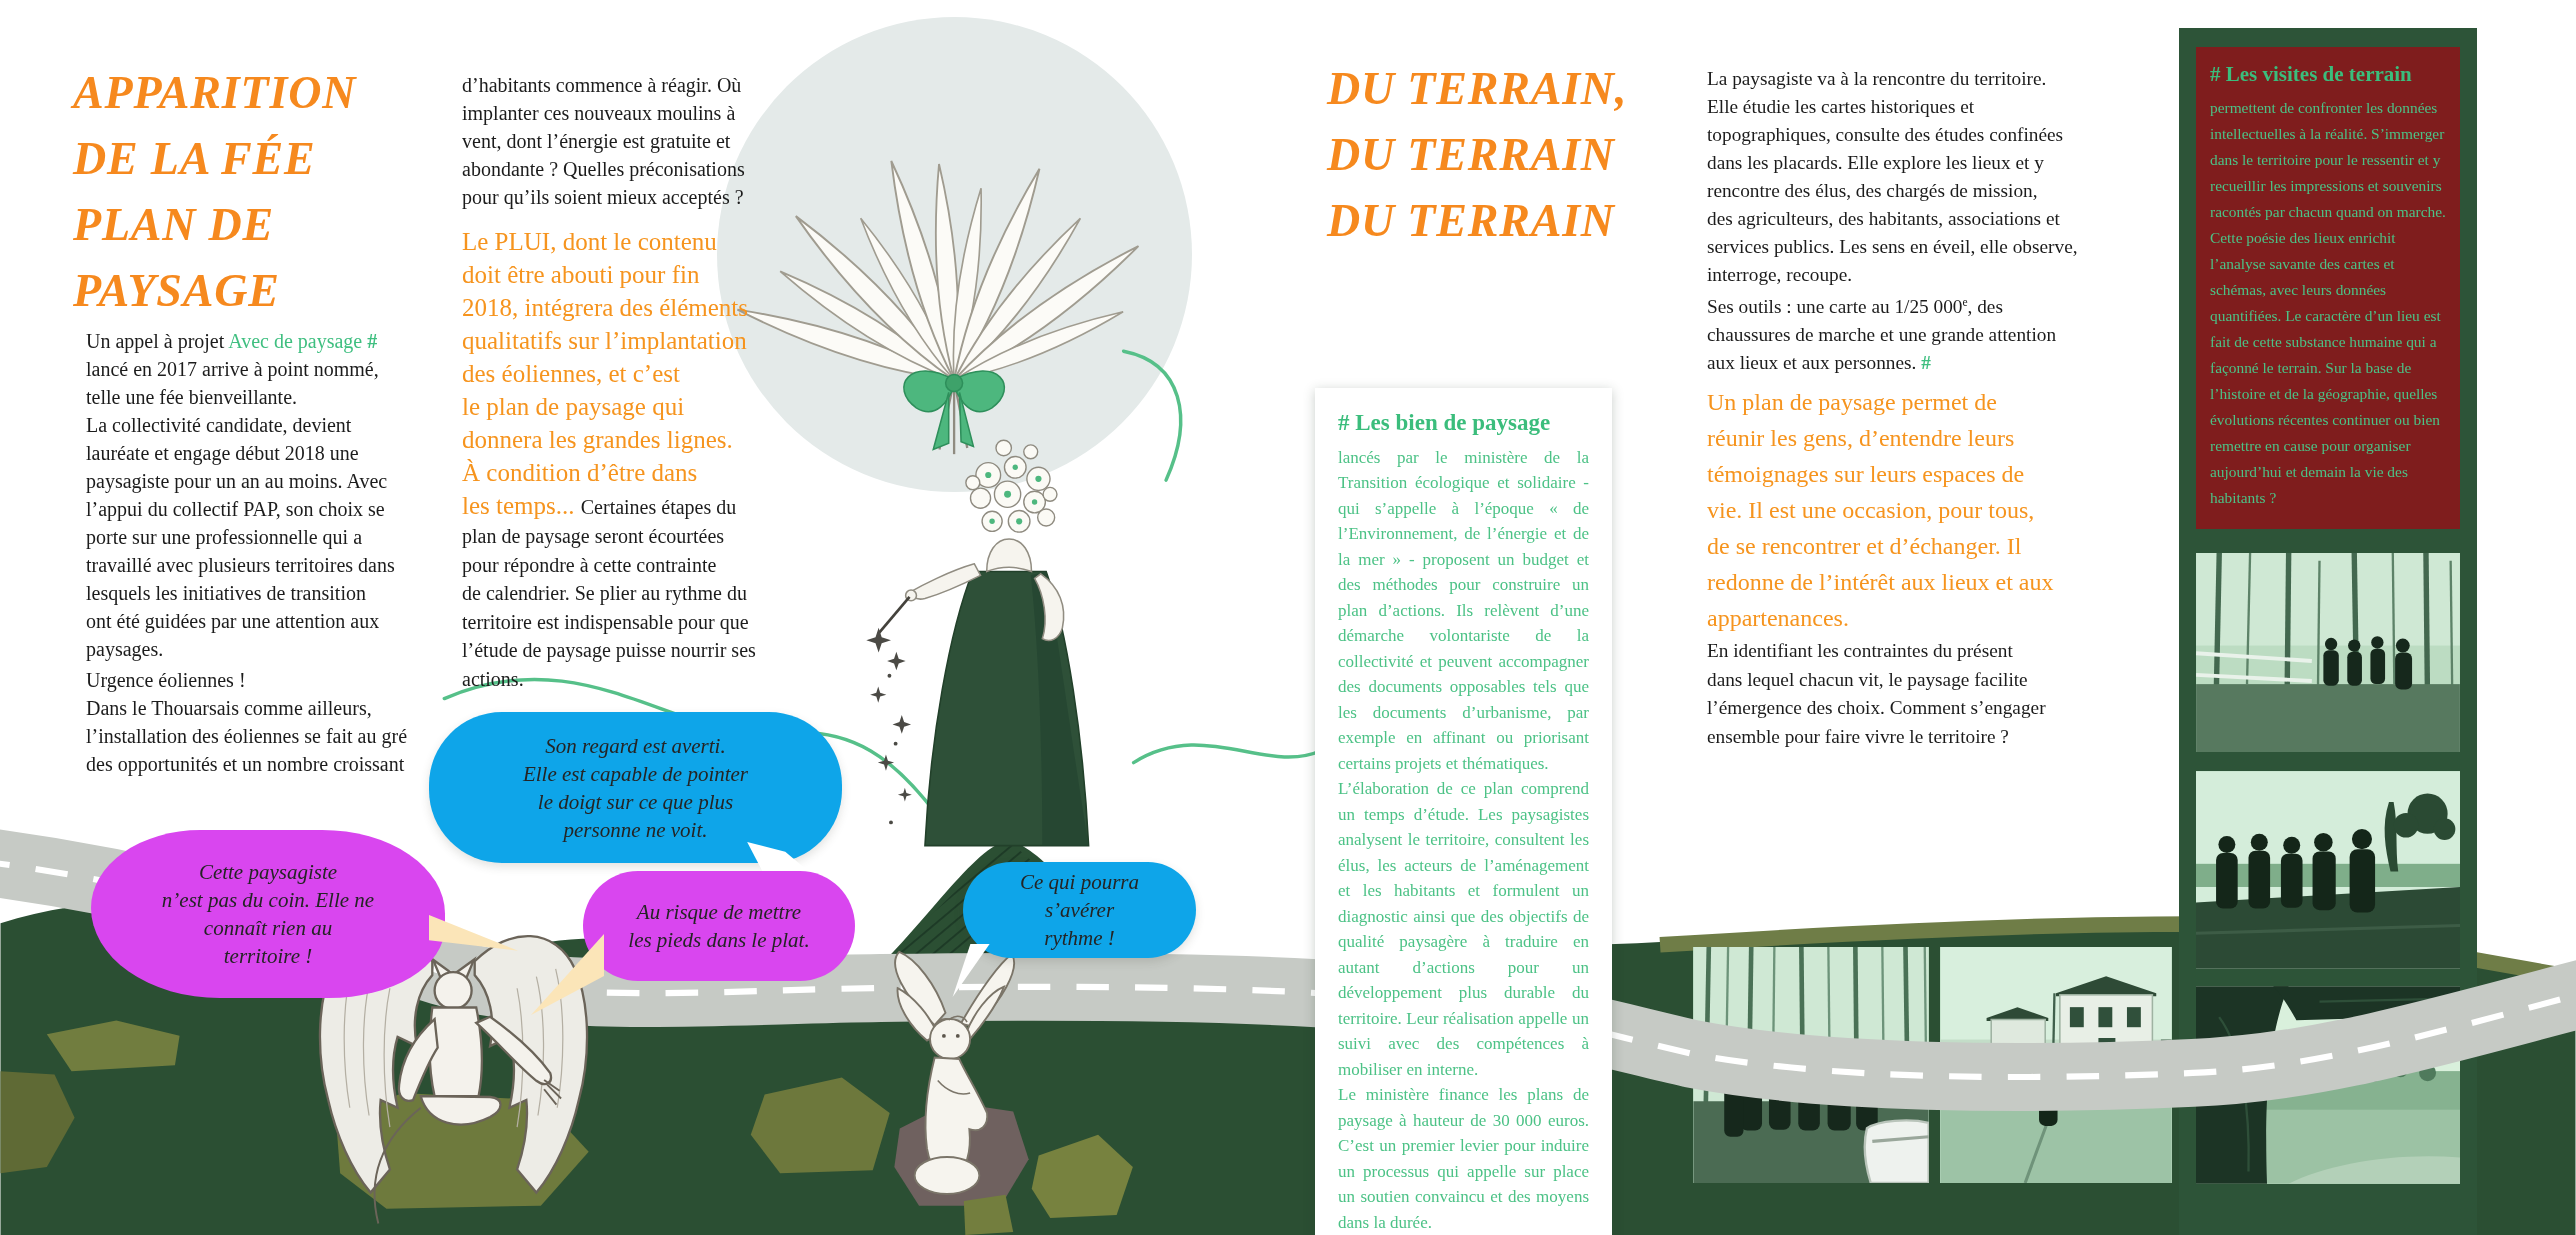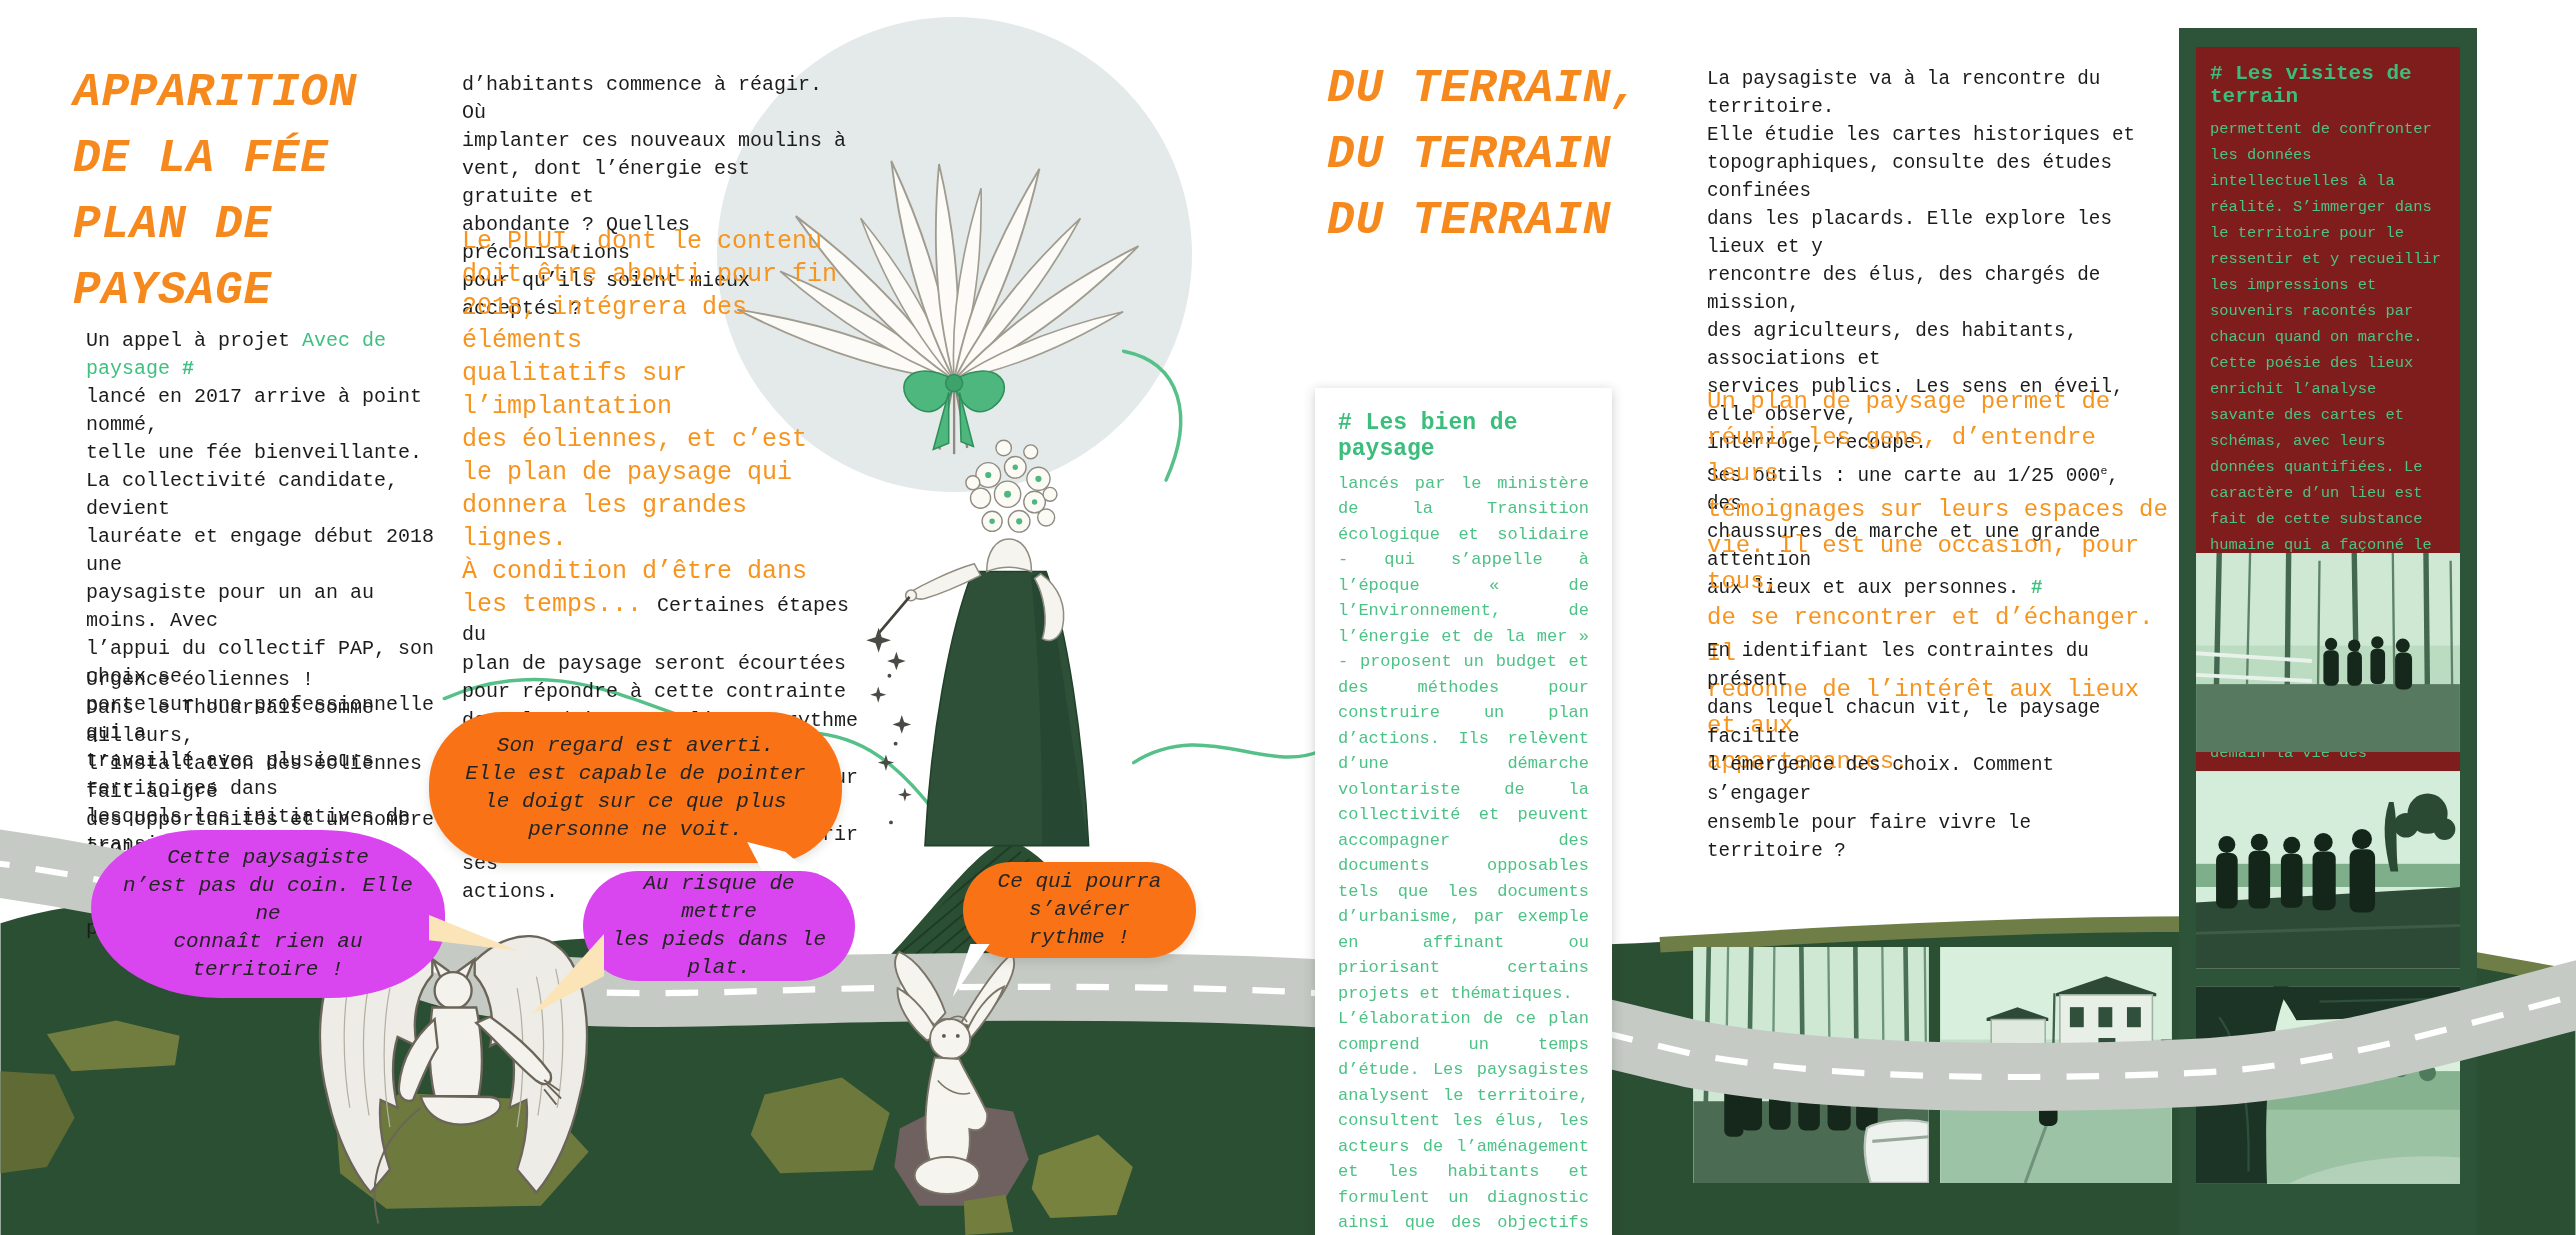--- a/index.html
+++ b/index.html
@@ -1,17 +1,17 @@
 <!DOCTYPE html>
 <html style="font-size:12.4px"><head>
 <meta charset="utf-8">
 <style>
   html,body{margin:0;padding:0;background:#ffffff;}
   .page{position:relative;width:2576px;height:1235px;overflow:hidden;background:#ffffff;
-        font-family:Liberation Mono, monospace;color:#1c1c1c;}
+        font-family:Liberation Serif, serif;color:#1c1c1c;}
   .abs{position:absolute;}
   .pre{white-space:pre-line;}
   
   .display-title{font-style:italic;font-weight:bold;color:#f6891e;font-size:46px;line-height:66px;letter-spacing:0.8px;z-index:3;}
   
   .body-txt{font-size:20px;line-height:28px;color:#1c1c1c;z-index:3;}
   .green-txt{color:#3fbf80;}
   .green-hash{color:#3fbf80;font-weight:bold;}
   .orange-lead{color:#f6941e;font-size:25px;line-height:33px;}
   .orange-lead-r{color:#f6941e;font-size:24px;line-height:36px;}
@@ -25,21 +25,21 @@
   .terrain-panel{left:2179px;top:28px;width:298px;height:1208px;background:#2d5438;z-index:2;}
   .terrain-box{left:17px;top:18.5px;width:264px;box-sizing:border-box;background:#7f1d1d;padding:15.4px 14px 18.5px;}
   .terrain-title{color:#3bbd7c;font-size:21px;font-weight:bold;margin:0 0 7.7px 0;}
   .terrain-body{color:#4cc286;font-size:15.4px;line-height:26px;}
   .panel-photo{left:17px;width:264px;overflow:hidden;background:#9dc9a8;}
   .photo{overflow:hidden;background:#9dc9a8;z-index:3;}
   
   .bubble{z-index:7;display:flex;align-items:center;justify-content:center;text-align:center;
           font-style:italic;font-size:21px;line-height:28px;color:#242424;padding:7.7px 20px;box-sizing:border-box;}
   .bubble-tan{background:#d946ef;}
-  .bubble-white{background:#f97316;box-shadow:0 3.9px 9.3px rgba(60,60,50,.15);}
+  .bubble-white{background:#0ea5e9;box-shadow:0 3.9px 9.3px rgba(60,60,50,.15);}
   .tail{z-index:7;}
   .circle-backdrop{left:717px;top:17px;width:475px;height:475px;border-radius:50%;background:#e4eae9;z-index:2;}
   sup{font-size:60%;}
 </style>
 </head>
 <body>
 
 <div class="page">
 
   <svg class="abs" style="left:0;top:0;z-index:1;" width="2576" height="1235" viewBox="0 0 3336 1600">

